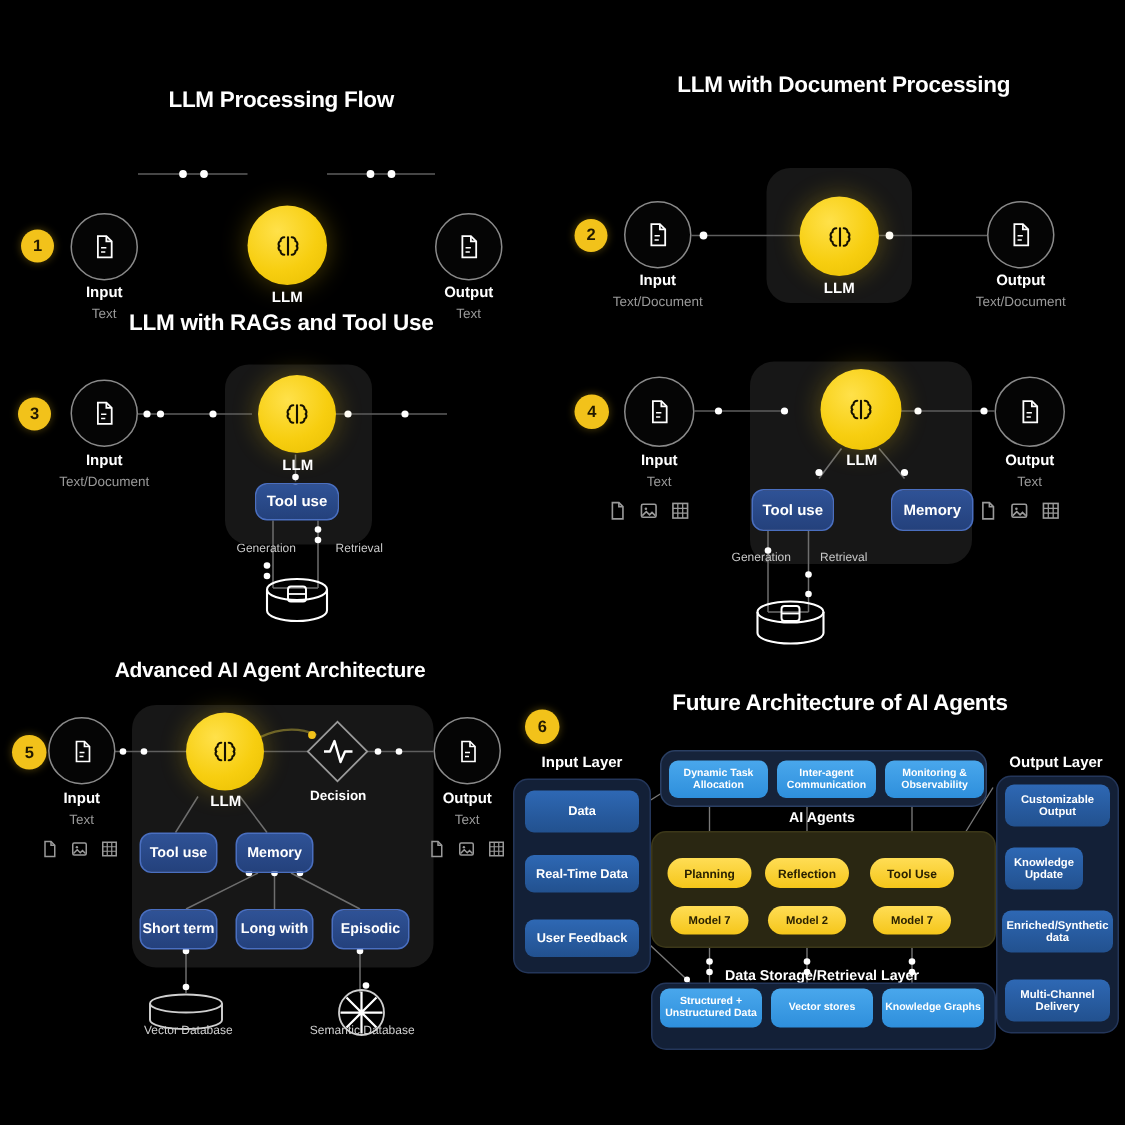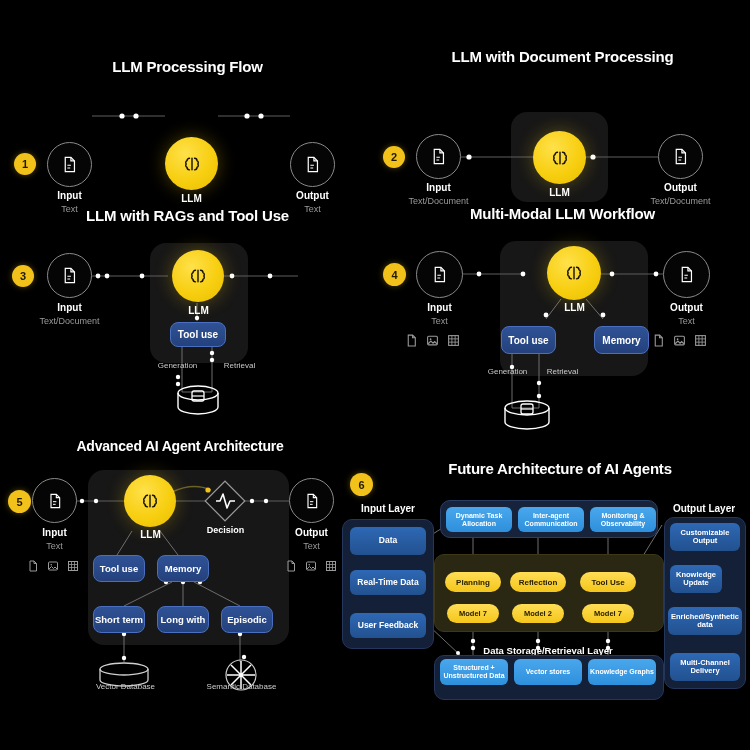--- a/index.html
+++ b/index.html
@@ -226,21 +226,20 @@
       <g>
         <ellipse cx="26" cy="8" rx="20" ry="7" fill="none" stroke="#fff" stroke-width="1.4"></ellipse>
         <path d="M6 8v14a20 7 0 0 0 40 0V8" fill="none" stroke="#fff" stroke-width="1.4"></path>
         <rect x="20" y="6" width="12" height="10" rx="2" fill="none" stroke="#fff" stroke-width="1.3"></rect>
         <path d="M20 11h12" stroke="#fff" stroke-width="1.2"></path>
       </g>
     </svg>
   </div>
 
   <div class="panel" style="left:375px;top:195px;width:375px;height:235px;">
-    <div class="ptitle" style="left:0;top:10px;width:375px;font-size:15px;">Multi-Modal LLM Workflow</div>
     <div class="stage" style="left:125px;top:46px;width:148px;height:135px;"></div>
     <svg class="ov" width="375" height="235">
       <line x1="88" y1="79" x2="150" y2="79" stroke="#5e5e5e" stroke-width="1"></line>
       <line x1="225" y1="79" x2="288" y2="79" stroke="#5e5e5e" stroke-width="1"></line>
       <circle cx="104" cy="79" r="2.4" fill="#fff"></circle>
         <circle cx="148" cy="79" r="2.4" fill="#fff"></circle>
       <circle cx="237" cy="79" r="2.4" fill="#fff"></circle>
         <circle cx="281" cy="79" r="2.4" fill="#fff"></circle>
       <line x1="186" y1="104" x2="171" y2="124" stroke="#6e6e6e" stroke-width="1"></line>
       <line x1="211" y1="104" x2="228" y2="124" stroke="#6e6e6e" stroke-width="1"></line>
@@ -484,20 +483,21 @@
     <div class="p6band band-io" style="left:12px;top:64px;width:92px;height:130px;"></div>
     <div class="navybox" style="left:20px;top:72px;width:76px;height:28px;font-size:8.5px;">Data</div>
     <div class="navybox" style="left:20px;top:115px;width:76px;height:25px;font-size:8.5px;">Real-Time Data</div>
     <div class="navybox" style="left:20px;top:158px;width:76px;height:25px;font-size:8.5px;">User Feedback</div>
 
     <div class="p6band band-orch" style="left:110px;top:45px;width:218px;height:38px;"></div>
     <div class="cyanbox" style="left:116px;top:52px;width:66px;height:25px;font-size:7px;padding:0 2px;">Dynamic Task Allocation</div>
     <div class="cyanbox" style="left:188px;top:52px;width:66px;height:25px;font-size:7px;padding:0 2px;">Inter-agent Communication</div>
     <div class="cyanbox" style="left:260px;top:52px;width:66px;height:25px;font-size:7px;padding:0 2px;">Monitoring &amp; Observability</div>
 
+    <div class="lbl6" style="left:108px;top:85px;width:220px;font-size:9.5px;">AI Agents</div>
     <div class="p6band band-ag" style="left:104px;top:99px;width:230px;height:78px;"></div>
     <div class="ypill" style="left:115px;top:117px;width:56px;height:20px;font-size:8px;">Planning</div>
     <div class="ypill" style="left:180px;top:117px;width:56px;height:20px;font-size:8px;">Reflection</div>
     <div class="ypill" style="left:250px;top:117px;width:56px;height:20px;font-size:8px;">Tool Use</div>
     <div class="ypill" style="left:117px;top:149px;width:52px;height:19px;font-size:7.5px;">Model 7</div>
     <div class="ypill" style="left:182px;top:149px;width:52px;height:19px;font-size:7.5px;">Model 2</div>
     <div class="ypill" style="left:252px;top:149px;width:52px;height:19px;font-size:7.5px;">Model 7</div>
 
     <div class="lbl6" style="left:108px;top:190px;width:220px;font-size:9.5px;">Data Storage/Retrieval Layer</div>
     <div class="p6band band-ds" style="left:104px;top:200px;width:230px;height:45px;"></div>

